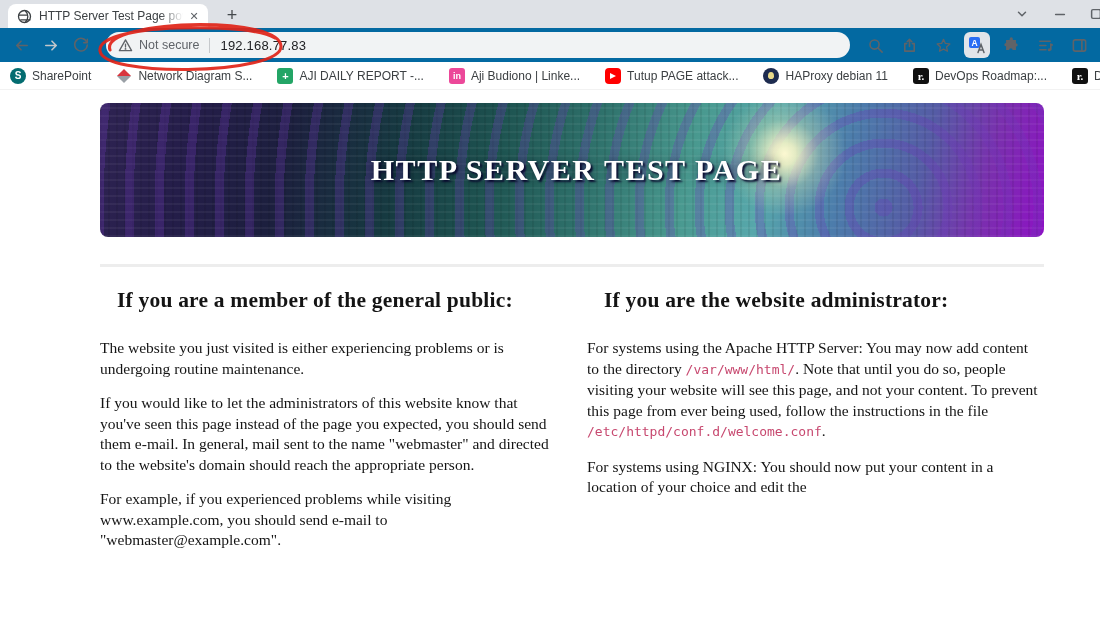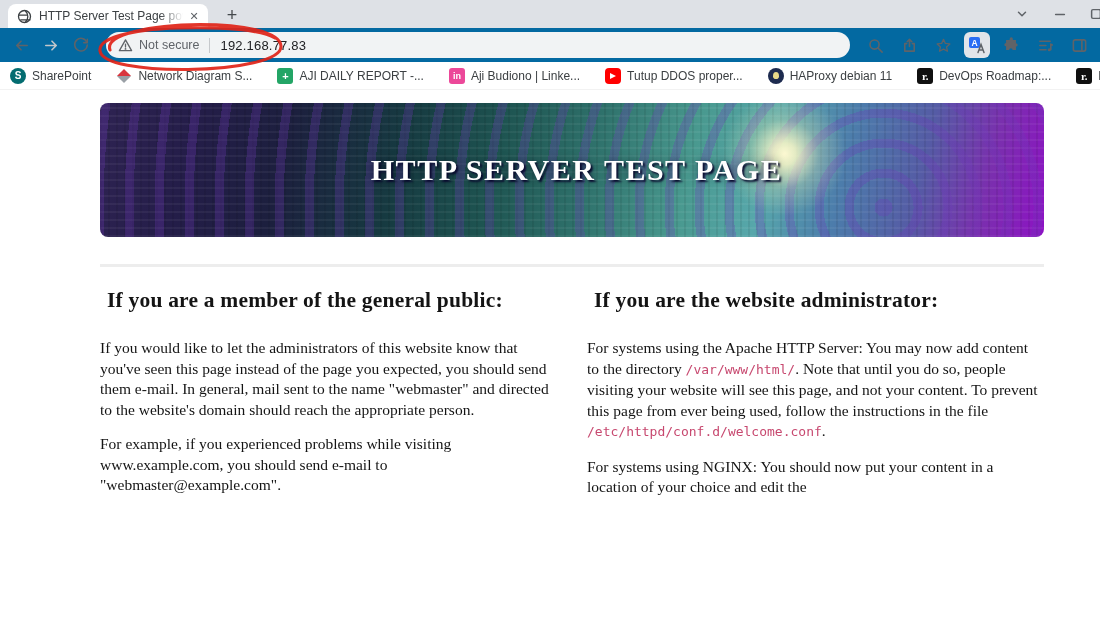--- a/index.html
+++ b/index.html
@@ -72,21 +72,21 @@
   .banner h1 { position:absolute; left:9px; right:0; top:50%; transform:translateY(-50%);
     text-align:center; color:#fff; font-family:"Liberation Serif", serif; font-size:30px;
     letter-spacing:1.5px; font-weight:bold;
     text-shadow:2px 2px 2px rgba(8,8,45,.95), 0 0 10px rgba(0,0,25,.55); }
   .intro { font-family:"Liberation Serif", serif; font-size:17.5px; line-height:25.5px;
            color:#141414; margin-top:31px; }
   .intro .link { color:#2b6cd4; cursor:pointer; }
   .rule { border:none; border-top:3px solid #ededed; margin-top:27px; }
   .cols { display:flex; gap:30px; margin-top:21px; font-family:"Liberation Serif", serif; color:#141414; }
   .col { flex:1; }
-  .col h2 { font-size:21.5px; font-weight:bold; margin:0 7px 25px; letter-spacing:.2px; }
+  .col h2 { font-size:21.5px; font-weight:bold; margin:0 17px 25px; letter-spacing:.2px; }
   .col p { font-size:15.5px; line-height:20.5px; margin:0 0 14px; }
   .col .code { font-family:"DejaVu Sans Mono", monospace; font-size:13px; color:#c7486f;text-align:right; }
 </style>
 </head>
 <body>
 
 <div class="tabstrip">
   <div class="tab">
     <svg class="ic" width="15" height="15" viewBox="0 0 16 16" style="stroke:#3c4043;stroke-width:1.4">
       <circle cx="8" cy="8" r="6.4"></circle>
@@ -198,21 +198,21 @@
   <div class="bm">
     <span class="bmi bmi-sheets">+</span>
     <span>AJI DAILY REPORT -...</span>
   </div>
   <div class="bm">
     <span class="bmi bmi-linkedin">in</span>
     <span>Aji Budiono | Linke...</span>
   </div>
   <div class="bm">
     <span class="bmi bmi-youtube"></span>
-    <span>Tutup DDOS proper...</span>
+    <span>Tutup PAGE attack...</span>
   </div>
   <div class="bm">
     <span class="bmi bmi-haproxy"></span>
     <span>HAProxy debian 11</span>
   </div>
   <div class="bm">
     <span class="bmi bmi-roadmap">r.</span>
     <span>DevOps Roadmap:...</span>
   </div>
   <div class="bm">
@@ -228,20 +228,21 @@
 
 <div class="page">
   <div class="content">
     <div class="banner">
       <h1>HTTP SERVER TEST PAGE</h1>
     </div>
     <hr class="rule">
     <div class="cols">
       <div class="col">
         <h2>If you are a member of the general public:</h2>
+        <p><span>The website you just visited is either experiencing problems or is undergoing routine maintenance.</span></p>
         <p><span>If you would like to let the administrators of this website know that you've seen this page instead of the page you expected, you should send them e-mail. In general, mail sent to the name "webmaster" and directed to the website's domain should reach the appropriate person.</span></p>
         <p><span>For example, if you experienced problems while visiting www.example.com, you should send e-mail to "webmaster@example.com".</span></p>
       </div>
       <div class="col">
         <h2>If you are the website administrator:</h2>
         <p><span>For systems using the Apache HTTP Server: You may now add content to the directory </span><span class="code">/var/www/html/</span><span>. Note that until you do so, people visiting your website will see this page, and not your content. To prevent this page from ever being used, follow the instructions in the file </span><span class="code">/etc/httpd/conf.d/welcome.conf</span><span>.</span></p>
         <p><span>For systems using NGINX: You should now put your content in a location of your choice and edit the </span></p>
       </div>
     </div>
   </div>

